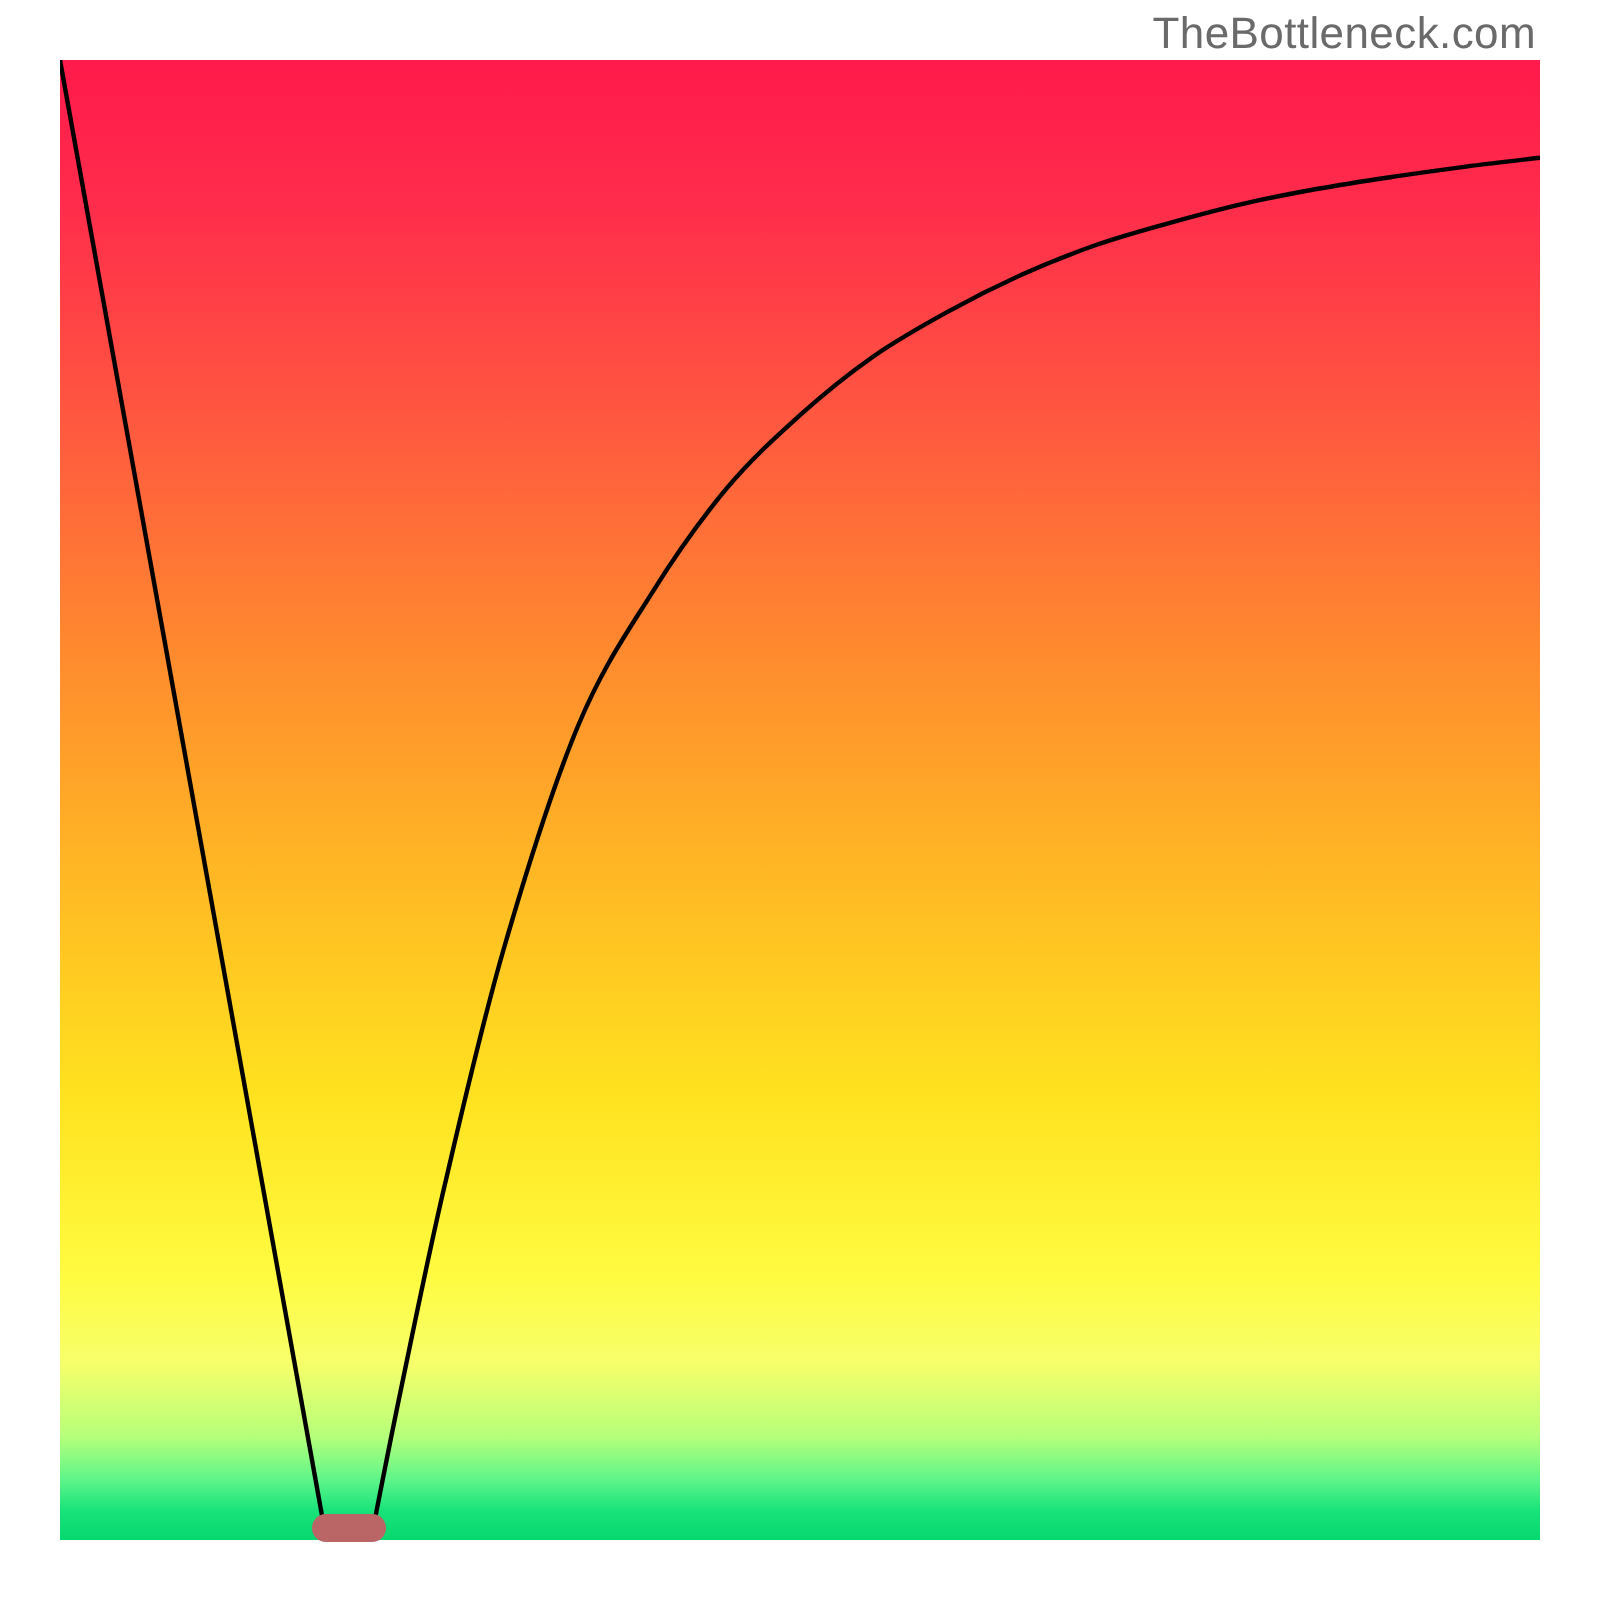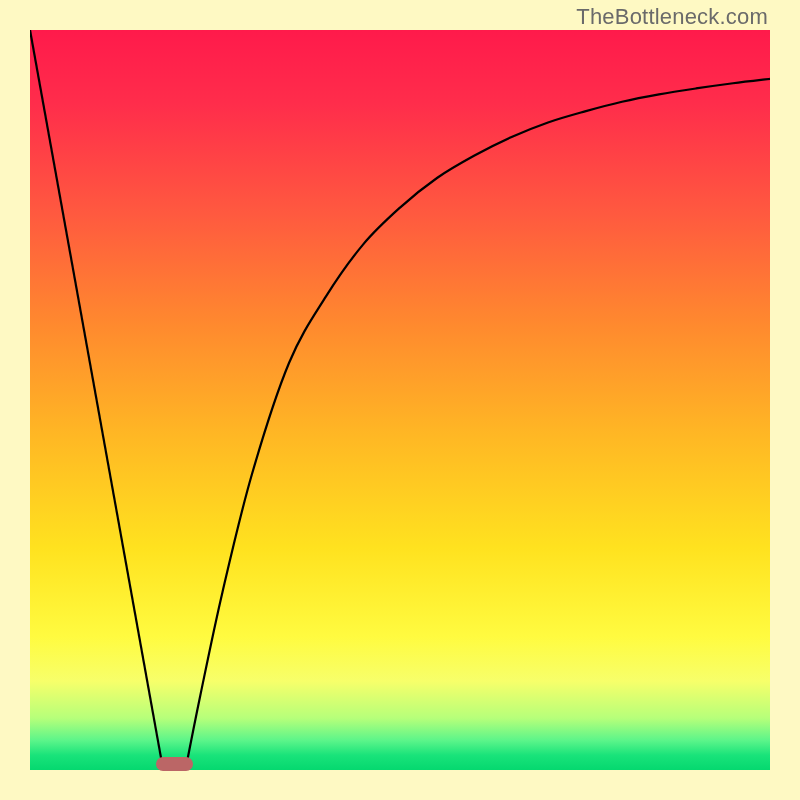--- a/index.html
+++ b/index.html
@@ -8,21 +8,21 @@
     width: 800px;
     height: 800px;
     overflow: hidden;
     background: #000;
     font-family: Arial, Helvetica, sans-serif;
   }
   .frame {
     position: relative;
     width: 800px;
     height: 800px;
-    background: #fef9c3;
+    background: #ffffff;
   }
   .plot-area {
     position: absolute;
     left: 30px;
     top: 30px;
     width: 740px;
     height: 740px;
     
     background: linear-gradient(
       to bottom,

